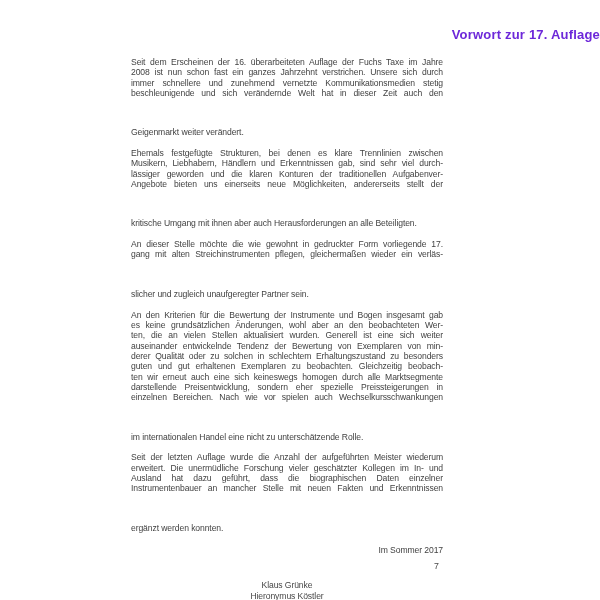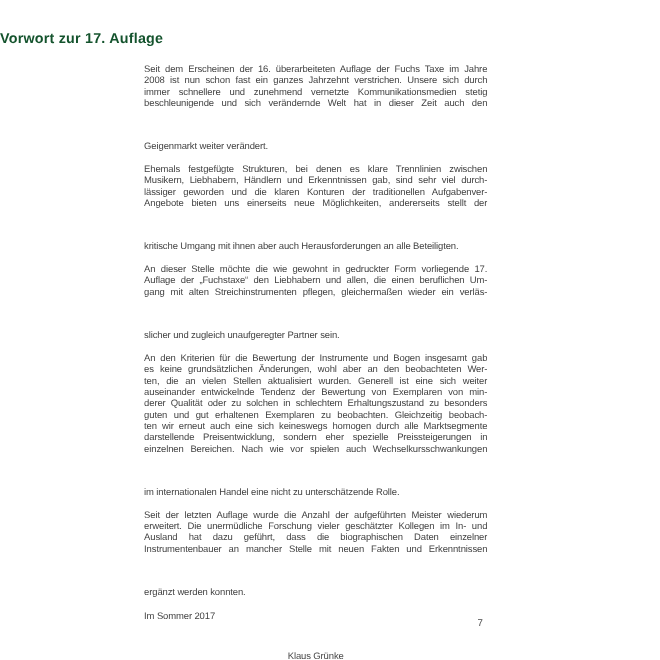--- a/index.html
+++ b/index.html
@@ -14,25 +14,25 @@
     background: #ffffff;
     overflow: hidden;
     font-family: "Liberation Sans", sans-serif;
   }
   
   .title {
     position: absolute;
     top: 27px;
     left: 0;
     right: 0;
-    text-align: left;
+    text-align: right;
     font-size: 13px;
     font-weight: bold;
     letter-spacing: 0.2px;
-    color: #14532d;
+    color: #6d28d9;
   }
   
   .column {
     position: absolute;
     left: 131px;
     top: 57px;
     width: 312px;
     color: #424242;
     font-size: 8.6px;
     letter-spacing: -0.1px;
@@ -48,21 +48,21 @@
     text-align: justify;
     text-align-last: justify;
   }
   .line.last {
     text-align: left;
     text-align-last: left;
     margin-top: 29px;
   }
   .date-line {
     margin-top: 12px;
-    text-align: left;
+    text-align: right;
     height: 10.35px;
   }
   .signatures {
     margin-top: 25px;
     text-align: center;
     line-height: 10.6px;
     color: #474747;
   }
   .page-number {
     position: absolute;
@@ -94,21 +94,20 @@
         </div>
         <div class="para">
           <div class="line">Ehemals festgefügte Strukturen, bei denen es klare Trennlinien zwischen</div>
           <div class="line">Musikern, Liebhabern, Händlern und Erkenntnissen gab, sind sehr viel durch-</div>
           <div class="line">lässiger geworden und die klaren Konturen der traditionellen Aufgabenver-</div>
           <div class="line">Angebote bieten uns einerseits neue Möglichkeiten, andererseits stellt der</div>
           <div class="line last">kritische Umgang mit ihnen aber auch Herausforderungen an alle Beteiligten.</div>
         </div>
         <div class="para">
           <div class="line">An dieser Stelle möchte die wie gewohnt in gedruckter Form vorliegende 17.</div>
-          <div class="line">Auflage der „Fuchstaxe“ den Liebhabern und allen, die einen beruflichen Um-</div>
           <div class="line">gang mit alten Streichinstrumenten pflegen, gleichermaßen wieder ein verläs-</div>
           <div class="line last">slicher und zugleich unaufgeregter Partner sein.</div>
         </div>
         <div class="para">
           <div class="line">An den Kriterien für die Bewertung der Instrumente und Bogen insgesamt gab</div>
           <div class="line">es keine grundsätzlichen Änderungen, wohl aber an den beobachteten Wer-</div>
           <div class="line">ten, die an vielen Stellen aktualisiert wurden. Generell ist eine sich weiter</div>
           <div class="line">auseinander entwickelnde Tendenz der Bewertung von Exemplaren von min-</div>
           <div class="line">derer Qualität oder zu solchen in schlechtem Erhaltungszustand zu besonders</div>
           <div class="line">guten und gut erhaltenen Exemplaren zu beobachten. Gleichzeitig beobach-</div>

